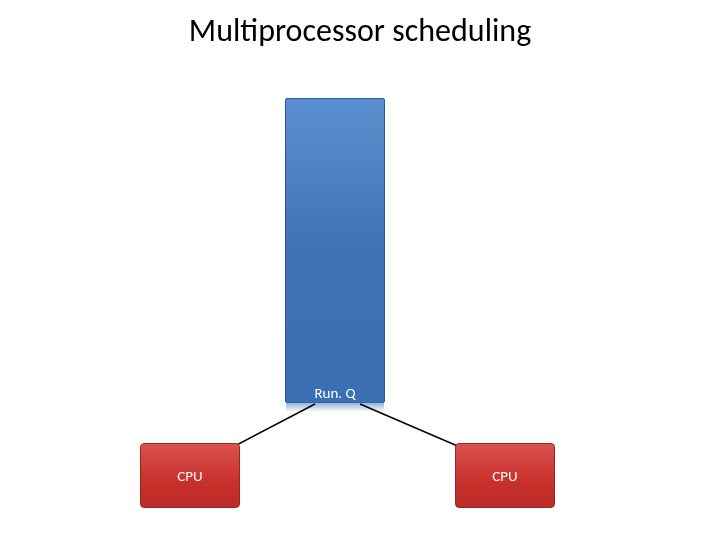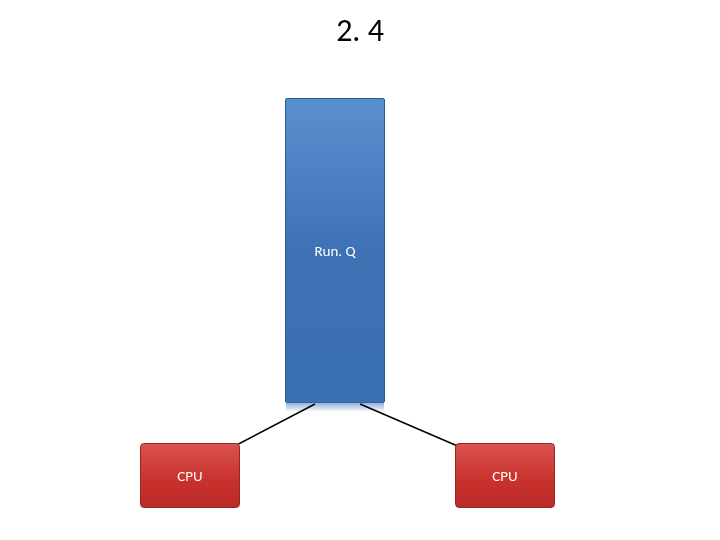--- a/index.html
+++ b/index.html
@@ -24,21 +24,21 @@
     .runq-box {
       position: absolute;
       left: 285px;
       top: 98px;
       width: 100px;
       height: 305px;
       background: linear-gradient(to bottom, #5a8fd0 0%, #3f72b5 50%, #3a6fb3 100%);
       border: 1px solid #2a5a95;
       border-radius: 2px;
       display: flex;
-      align-items: center;
+      align-items: flex-end;
       justify-content: center;
       color: #fff;
       font-size: 15px;
     }
     .runq-box::after {
       content: "";
       position: absolute;
       bottom: -10px;
       left: 0;
       right: 0;
@@ -64,21 +64,21 @@
       position: absolute;
       left: 0; top: 0;
       width: 720px; height: 540px;
       pointer-events: none;
     }
   </style>
 </head>
 <body>
 
 <div class="title">
-  <div>2. 4</div>
+  <div>Multiprocessor scheduling</div>
 </div>
 
 <div class="runq-box">
   <span>Run. Q</span>
 </div>
 
 <svg class="arrows">
   <defs>
     <marker id="arrowhead" markerWidth="10" markerHeight="8" refX="9" refY="4" orient="auto" markerUnits="strokeWidth">
       <path d="M0,0 L10,4 L0,8 Z" fill="#000"></path>

